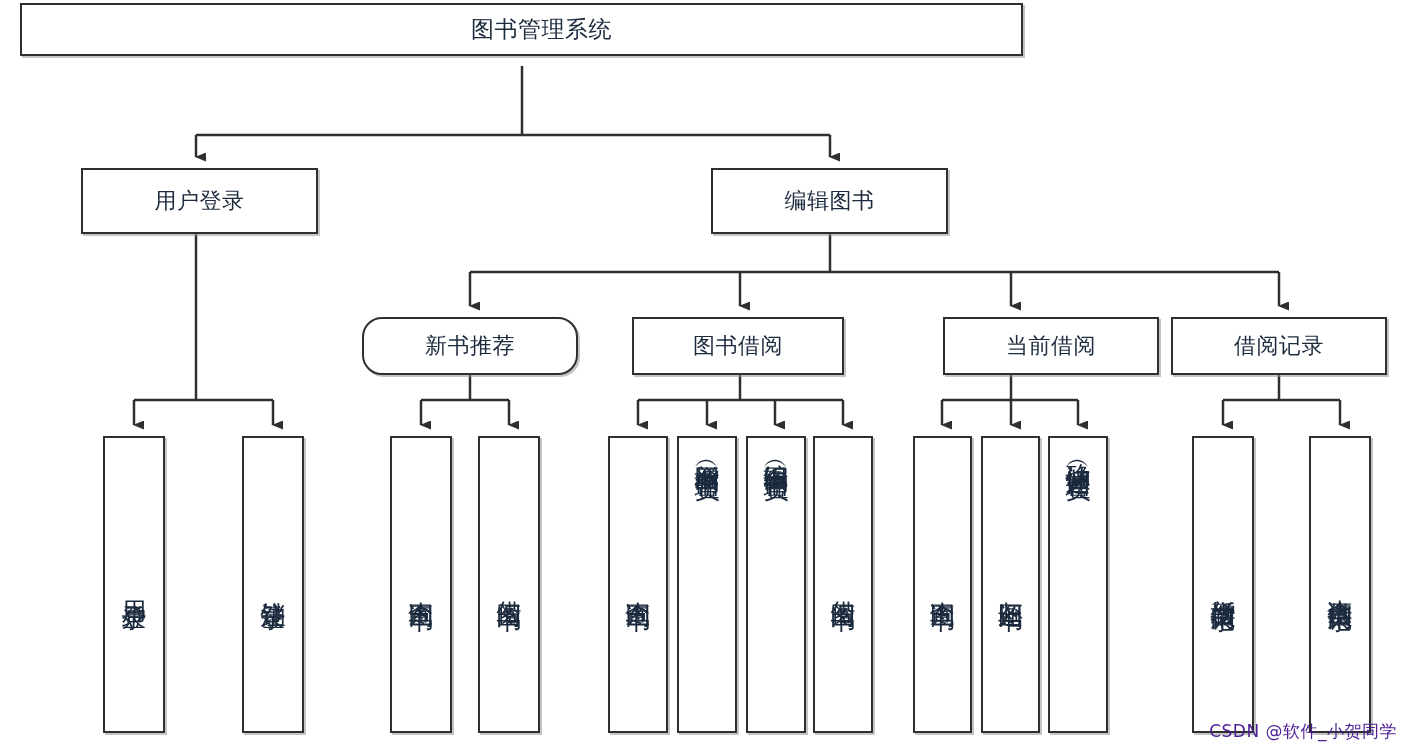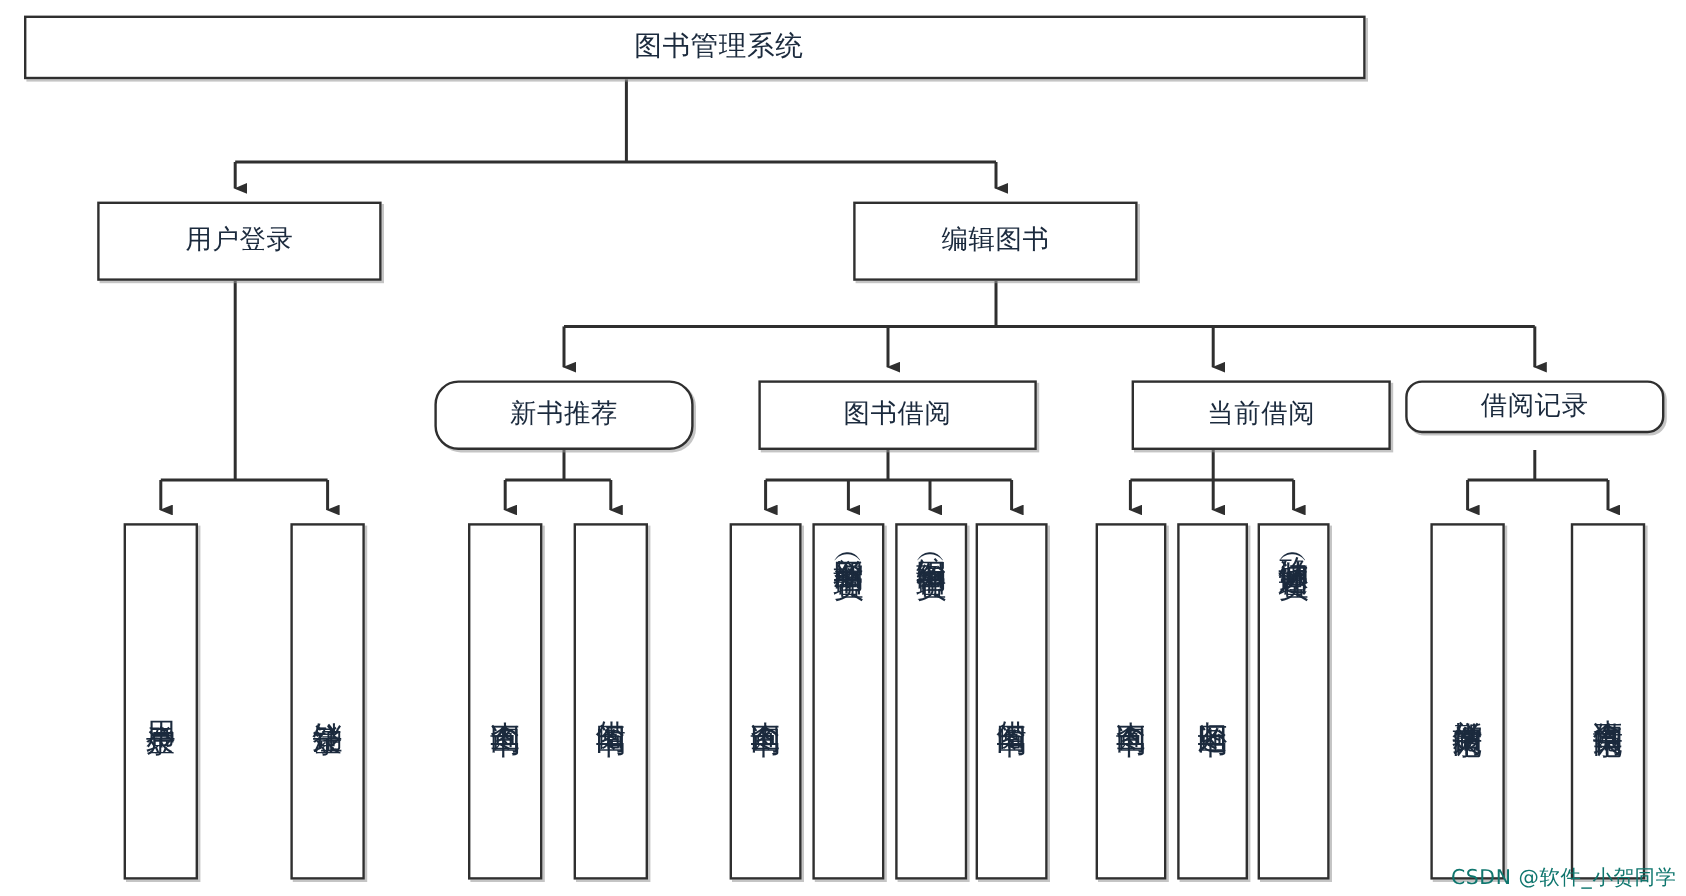--- a/index.html
+++ b/index.html
@@ -66,21 +66,21 @@
   }
   .node.v.short {
     align-items: center;
     padding-top: 0;
   }
   #watermark {
     position: absolute;
     right: 8px;
     bottom: 4px;
     font-size: 17px;
-    color: #0f766e;
+    color: #4c1d95;
     letter-spacing: 0.5px;
     white-space: nowrap;
     font-family: "DejaVu Sans", "Liberation Sans", sans-serif;
   }
 </style>
 </head>
 <body>
 
 <div id="canvas">
 
@@ -127,41 +127,41 @@
       <path d="M1011,400 L1011,425" marker-end="url(#arrow)"></path>
       <path d="M1078,400 L1078,425" marker-end="url(#arrow)"></path>
 
       <path d="M1279,375 L1279,400"></path>
       <path d="M1223,400 L1340,400"></path>
       <path d="M1223,400 L1223,425" marker-end="url(#arrow)"></path>
       <path d="M1340,400 L1340,425" marker-end="url(#arrow)"></path>
     </g>
   </svg>
 
-  <div class="node h root" style="left:20px; top:13px; width:1118px; height:53px;padding-left:40px;">
+  <div class="node h root" style="left:20px; top:3px; width:1003px; height:53px;padding-left:40px;">
     <span class="lbl">图书管理系统</span>
   </div>
 
   <div class="node h" style="left:81px; top:168px; width:237px; height:66px;">
     <span class="lbl">用户登录</span>
   </div>
   <div class="node h" style="left:711px; top:168px; width:237px; height:66px;">
     <span class="lbl">编辑图书</span>
   </div>
 
   <div class="node h" style="left:362px; top:317px; width:216px; height:58px;border-radius:20px;">
     <span class="lbl">新书推荐</span>
   </div>
-  <div class="node h" style="left:632px; top:317px; width:232px; height:58px;">
+  <div class="node h" style="left:632px; top:317px; width:212px; height:58px;">
     <span class="lbl">图书借阅</span>
   </div>
   <div class="node h" style="left:943px; top:317px; width:216px; height:58px;">
     <span class="lbl">当前借阅</span>
   </div>
-  <div class="node h" style="left:1171px; top:317px; width:216px; height:44px;border-radius:14px;">
+  <div class="node h" style="left:1171px; top:317px; width:216px; height:58px;">
     <span class="lbl">借阅记录</span>
   </div>
 
   <div class="node v short" style="left:103px; top:436px; width:62px; height:297px;">
     <span class="lbl">用户登录</span>
   </div>
   <div class="node v short" style="left:242px; top:436px; width:62px; height:297px;">
     <span class="lbl">注销登录</span>
   </div>
 

